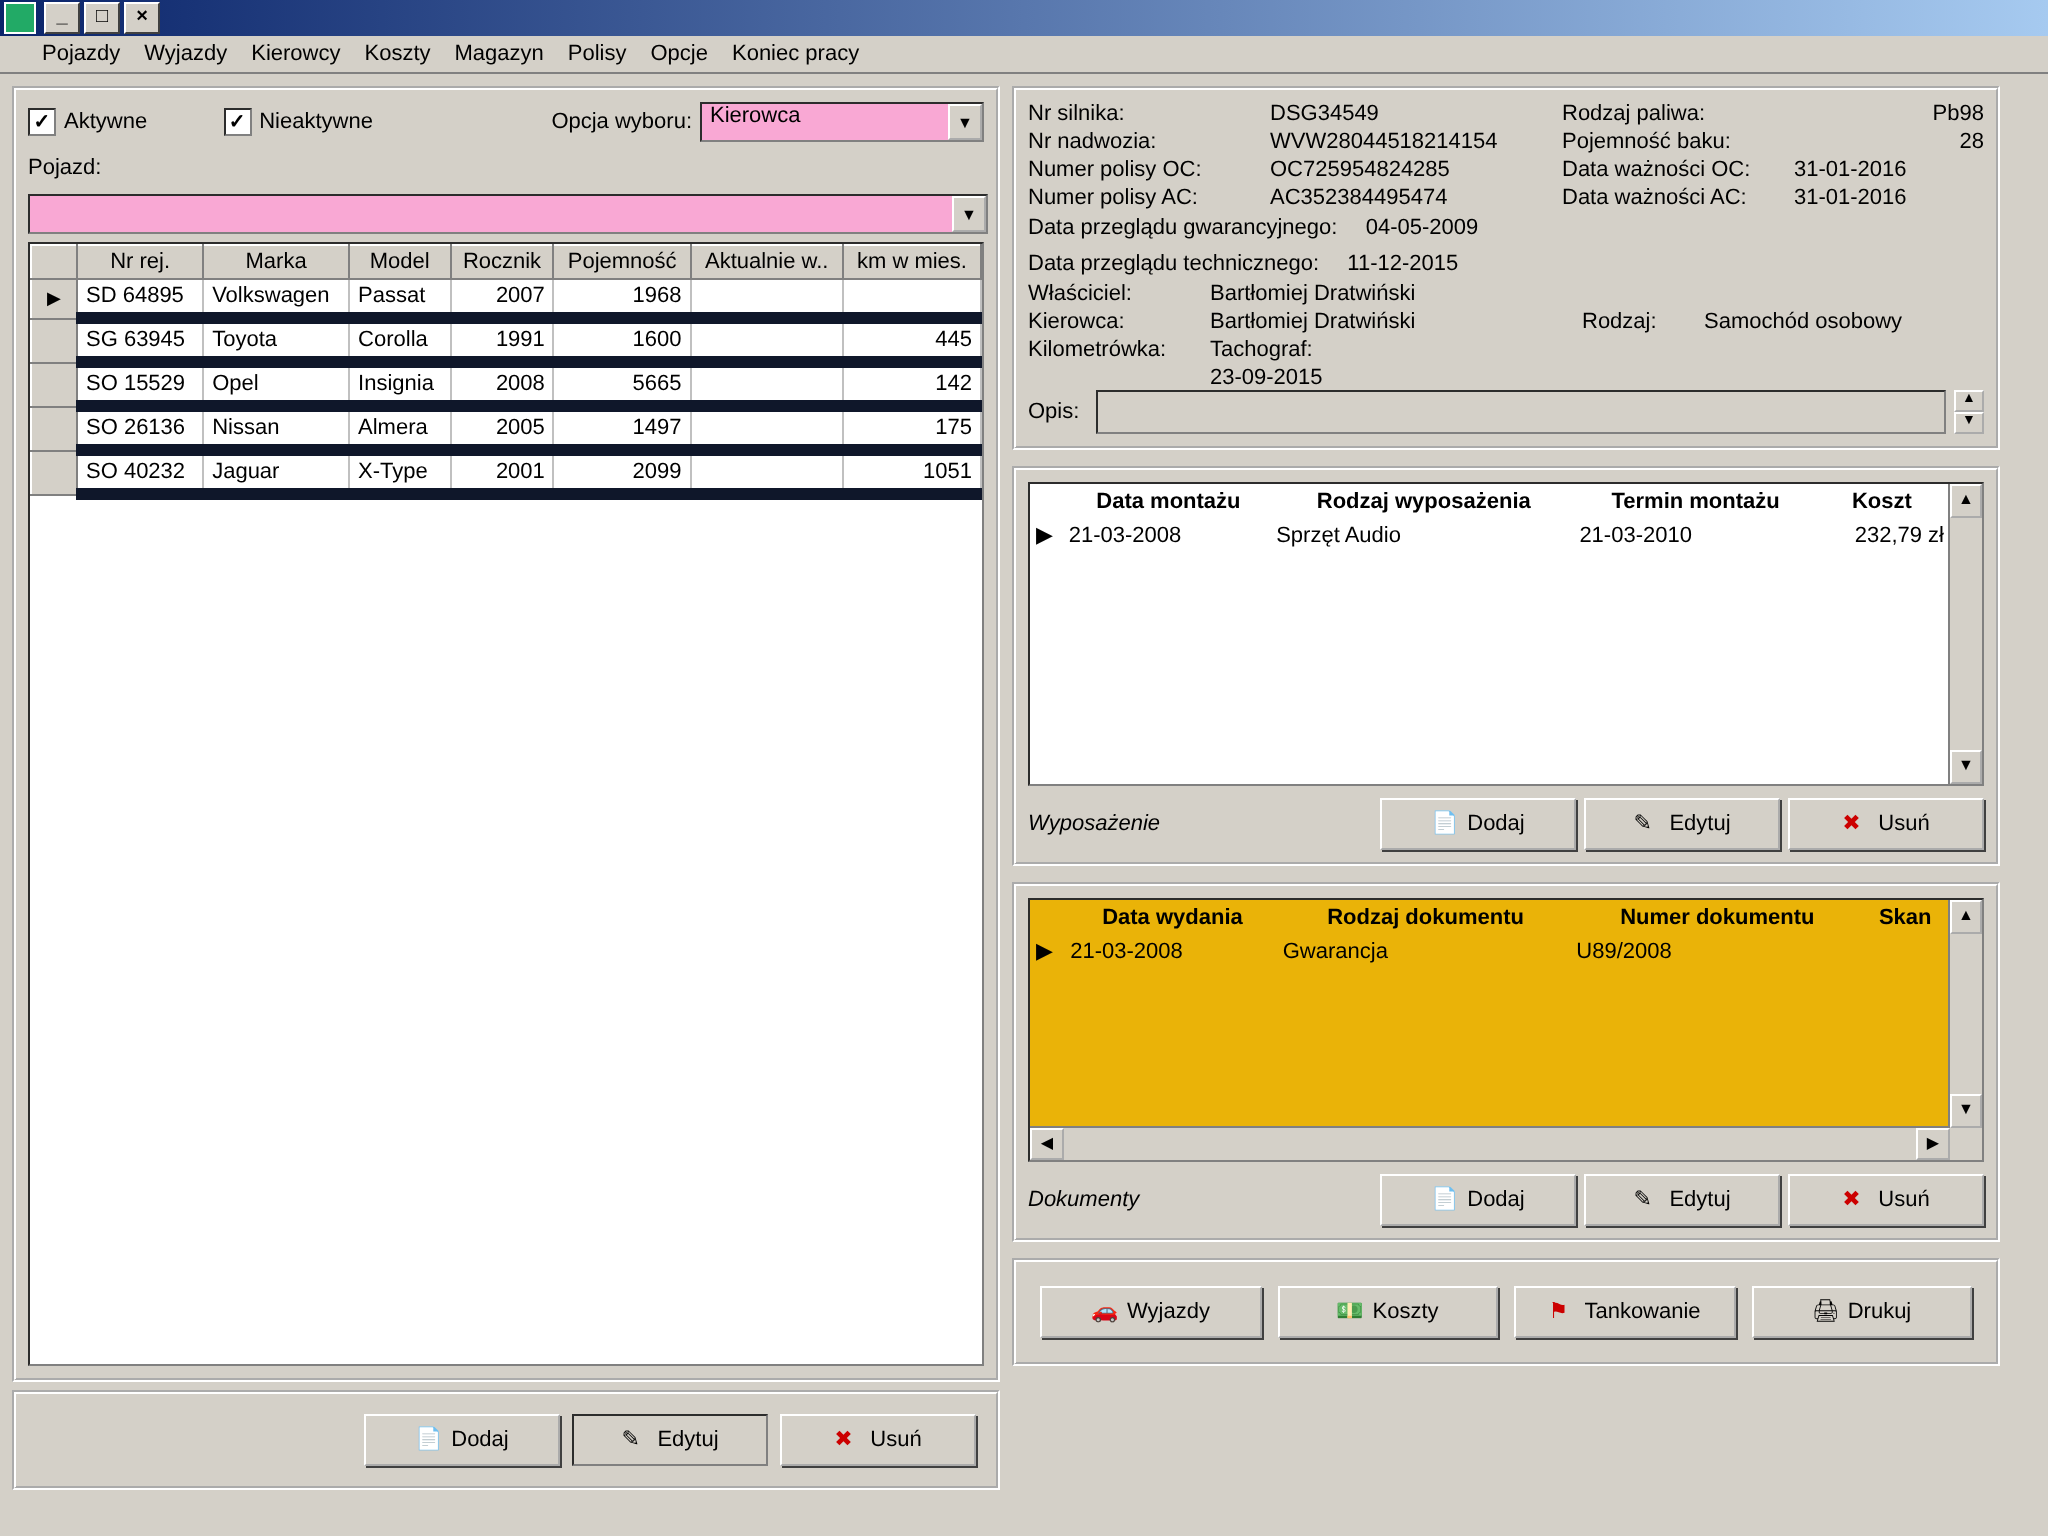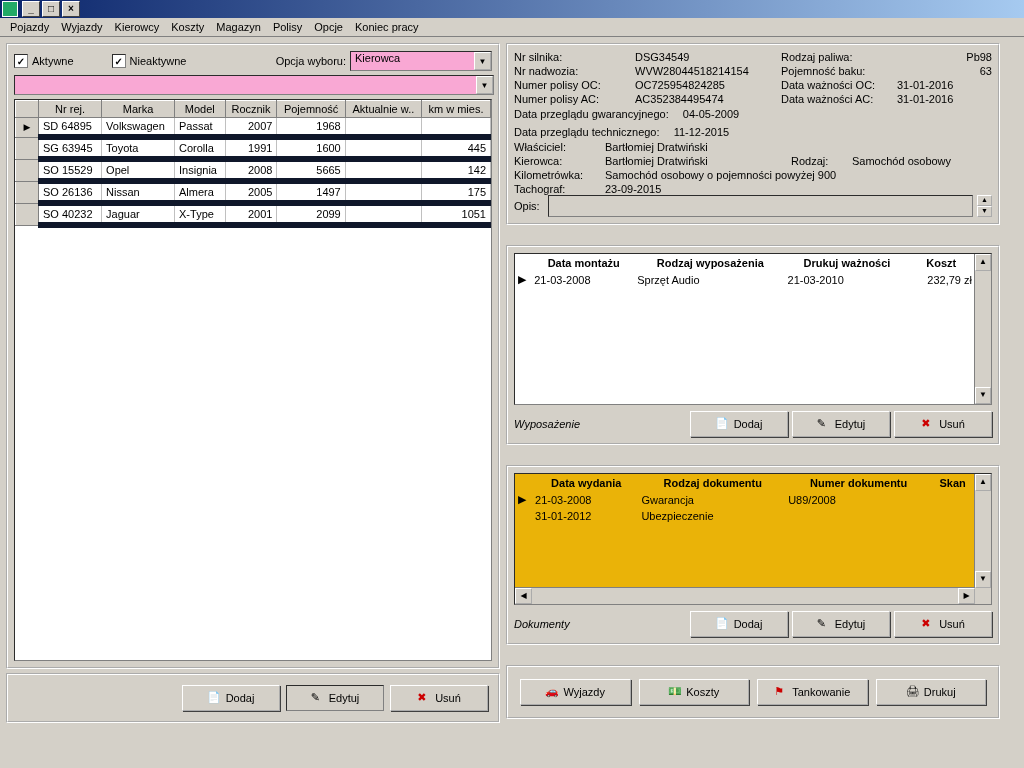--- a/index.html
+++ b/index.html
@@ -1,25 +1,25 @@
 <!DOCTYPE html>
 <html><head>
 <meta charset="utf-8">
 <style>
 html,body{margin:0;padding:0;font-family:Tahoma,Arial,sans-serif;font-size:11px;background:#d4d0c8;color:#000;width:1024px;height:768px;overflow:hidden}
 .titlebar{background:linear-gradient(to right,#0a246a,#a6caf0);color:#fff;height:18px;display:flex;align-items:center;padding:0 2px;font-weight:bold}
 .titlebar .icon{width:14px;height:14px;background:#2a6;display:inline-block;margin-right:4px;border:1px solid #fff}
 .titlebar .title{flex:1}
 .winbtns{display:flex;gap:2px}
 .winbtn{width:16px;height:14px;background:#d4d0c8;border:1px solid #fff;border-right-color:#404040;border-bottom-color:#404040;display:flex;align-items:center;justify-content:center;font-family:Arial;font-size:10px;line-height:10px;color:#000}
-.menubar{background:#d4d0c8;height:18px;display:flex;align-items:center;padding:0 4px;border-bottom:1px solid #808080}
+.menubar{background:#d4d0c8;height:18px;display:flex;align-items:center;padding:0 15px;border-bottom:1px solid #808080}
 .menuitem{padding:1px 6px;cursor:default}
 .content{display:flex;padding:6px;gap:6px}
 .leftcol{width:494px;display:flex;flex-direction:column;gap:4px}
-.rightcol{width:494px;display:flex;flex-direction:column;gap:20px}
+.rightcol{width:494px;display:flex;flex-direction:column;gap:8px}
 .panel{border:2px groove #fff;padding:6px;background:#d4d0c8}
 .row{display:flex;align-items:center;gap:4px;min-height:18px}
 .chk{width:12px;height:12px;background:#fff;border:1px inset #808080;display:inline-flex;align-items:center;justify-content:center;font-size:10px;font-weight:bold}
 .combo{background:#f9a8d4;border:1px inset #808080;height:18px;display:flex;align-items:flex-start}
 .combo span{flex:1;padding:0 4px}
 .combo .dd{width:15px;height:16px;background:#d4d0c8;border:1px outset #fff;display:flex;align-items:center;justify-content:center;font-size:8px}
 .grid{border:1px inset #808080;background:#fff;overflow:auto}
 .grid table{border-collapse:collapse;width:100%;font-size:11px}
 .grid th{background:#d4d0c8;border:1px solid;border-color:#fff #808080 #808080 #fff;padding:2px 4px;font-weight:normal;text-align:center;white-space:nowrap}
 .grid td{border-right:1px solid #c0c0c0;border-bottom:6px solid #0f172a;padding:2px 4px;white-space:nowrap}
@@ -81,20 +81,23 @@
         <span style="width:30px"></span>
         <span class="chk">✓</span>
         <span class="lbl">Nieaktywne</span>
         <span style="flex:1"></span>
         <span class="lbl">Opcja wyboru:</span>
         <div class="combo" style="width:140px">
           <span>Kierowca</span>
           <div class="dd">▼</div>
         </div>
       </div>
+      <div class="row">
+        <span class="lbl">Pojazd:</span>
+      </div>
       <div class="combo" style="width:100%">
         <span></span>
         <div class="dd">▼</div>
       </div>
 
       <div class="grid maingrid">
         <table>
           <thead>
               <tr>
             <th class="rowmark"></th>
@@ -185,21 +188,21 @@
     <div class="panel">
       <div class="infogrid">
         <span class="lbl">Nr silnika:</span>
         <span class="val">DSG34549</span>
         <span class="lbl">Rodzaj paliwa:</span>
         <span class="val num">Pb98</span>
 
         <span class="lbl">Nr nadwozia:</span>
         <span class="val">WVW28044518214154</span>
         <span class="lbl">Pojemność baku:</span>
-        <span class="val num">63</span>
+        <span class="val num">28</span>
 
         <span class="lbl">Numer polisy OC:</span>
         <span class="val">OC725954824285</span>
         <span class="lbl">Data ważności OC:</span>
         <span class="val">31-01-2016</span>
 
         <span class="lbl">Numer polisy AC:</span>
         <span class="val">AC352384495474</span>
         <span class="lbl">Data ważności AC:</span>
         <span class="val">31-01-2016</span>
@@ -207,21 +210,20 @@
       <div class="row"><span class="lbl">Data przeglądu gwarancyjnego:</span>&nbsp;&nbsp;<span class="val">04-05-2009</span></div>
       <div class="row"><span class="lbl">Data przeglądu technicznego:</span>&nbsp;&nbsp;<span class="val">11-12-2015</span></div>
       <div class="infogrid" style="grid-template-columns:85px 1fr 55px 140px">
         <span class="lbl">Właściciel:</span>
         <span class="val" style="grid-column:2/5">Bartłomiej Dratwiński</span>
         <span class="lbl">Kierowca:</span>
         <span class="val">Bartłomiej Dratwiński</span>
         <span class="lbl">Rodzaj:</span>
         <span class="val">Samochód osobowy</span>
         <span class="lbl">Kilometrówka:</span>
-        <span class="val" style="grid-column:2/5">Samochód osobowy o pojemności powyżej 900</span>
         <span class="lbl">Tachograf:</span>
         <span class="val" style="grid-column:2/5">23-09-2015</span>
       </div>
       <div class="row">
         <span class="lbl">Opis:</span>
         <div class="opis-box"></div>
         <div class="spin">
             <div>▲</div>
             <div>▼</div>
           </div>
@@ -229,21 +231,21 @@
     </div>
 
     <div class="panel">
       <div class="subgrid-wrap">
         <table style="width:calc(100% - 16px)">
           <thead>
               <tr>
             <th class="rowmark"></th>
             <th>Data montażu</th>
             <th>Rodzaj wyposażenia</th>
-            <th>Drukuj ważności</th>
+            <th>Termin montażu</th>
             <th>Koszt</th>
           </tr>
             </thead>
           <tbody id="eq-body">
               <tr>
                 <td class="rowmark">▶</td>
                 <td>21-03-2008</td>
                 <td>Sprzęt Audio</td>
                 <td>21-03-2010</td>
                 <td class="num">232,79 zł</td>
@@ -286,27 +288,20 @@
           </tr>
             </thead>
           <tbody id="doc-body">
               <tr>
                 <td class="rowmark">▶</td>
                 <td>21-03-2008</td>
                 <td>Gwarancja</td>
                 <td>U89/2008</td>
                 <td></td>
               </tr>
-              <tr>
-                <td class="rowmark"></td>
-                <td>31-01-2012</td>
-                <td>Ubezpieczenie</td>
-                <td></td>
-                <td></td>
-              </tr>
             </tbody>
         </table>
         <div class="v-scroll">
             <div class="arr">▲</div>
             <div class="arr bot" style="bottom:16px">▼</div>
           </div>
         <div class="h-scroll">
             <div class="arr">◀</div>
             <div class="track"></div>
             <div class="arr">▶</div>

